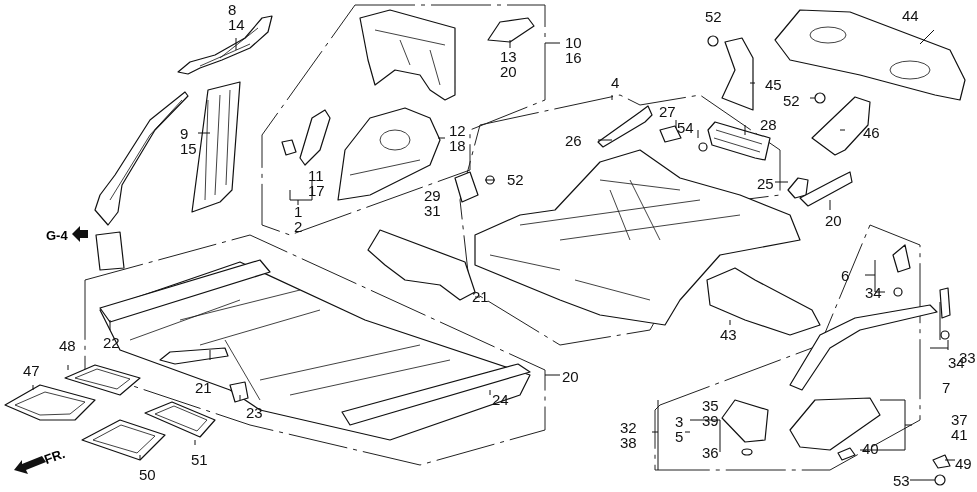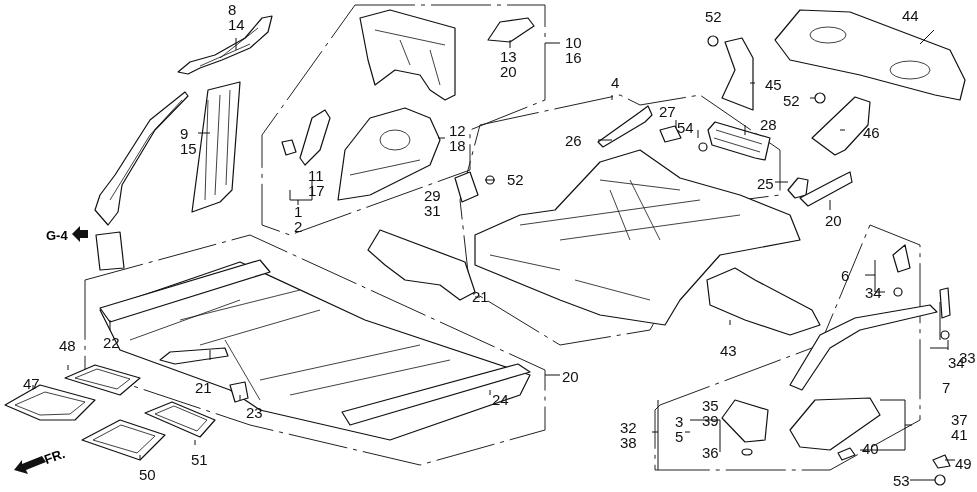--- a/index.html
+++ b/index.html
@@ -243,27 +243,27 @@
   <div class="lbl" style="left:565px;top:133px;">26</div>
   <div class="lbl" style="left:659px;top:104px;">27</div>
   <div class="lbl" style="left:677px;top:114px;margin-top:6px;">54</div>
   <div class="lbl" style="left:760px;top:117px;text-align:right;">28</div>
   <div class="lbl" style="left:902px;top:8px;">44</div>
   <div class="lbl" style="left:765px;top:77px;">45</div>
   <div class="lbl" style="left:863px;top:125px;">46</div>
   <div class="lbl" style="left:757px;top:176px;">25</div>
   <div class="lbl" style="left:825px;top:213px;">20</div>
   <div class="lbl" style="left:472px;top:289px;">21</div>
-  <div class="lbl" style="left:720px;top:327px;margin-top:16px;">43</div>
+  <div class="lbl" style="left:720px;top:327px;">43</div>
   <div class="lbl" style="left:103px;top:335px;">22</div>
   <div class="lbl" style="left:195px;top:380px;">21</div>
   <div class="lbl" style="left:246px;top:405px;">23</div>
   <div class="lbl" style="left:492px;top:392px;">24</div>
   <div class="lbl" style="left:562px;top:369px;">20</div>
-  <div class="lbl" style="left:23px;top:376px;">47</div>
+  <div class="lbl" style="left:23px;top:363px;">47</div>
   <div class="lbl" style="left:59px;top:338px;">48</div>
   <div class="lbl" style="left:139px;top:467px;text-align:right;">50</div>
   <div class="lbl" style="left:191px;top:452px;">51</div>
   <div class="lbl" style="left:841px;top:268px;">6</div>
   <div class="lbl" style="left:865px;top:285px;">34</div>
   <div class="lbl" style="left:930px;top:350px;margin-left:29px;">33</div>
   <div class="lbl" style="left:948px;top:355px;">34</div>
   <div class="lbl" style="left:942px;top:380px;">7</div>
   <div class="lbl" style="left:620px;top:420px;">
       <span>32</span>

